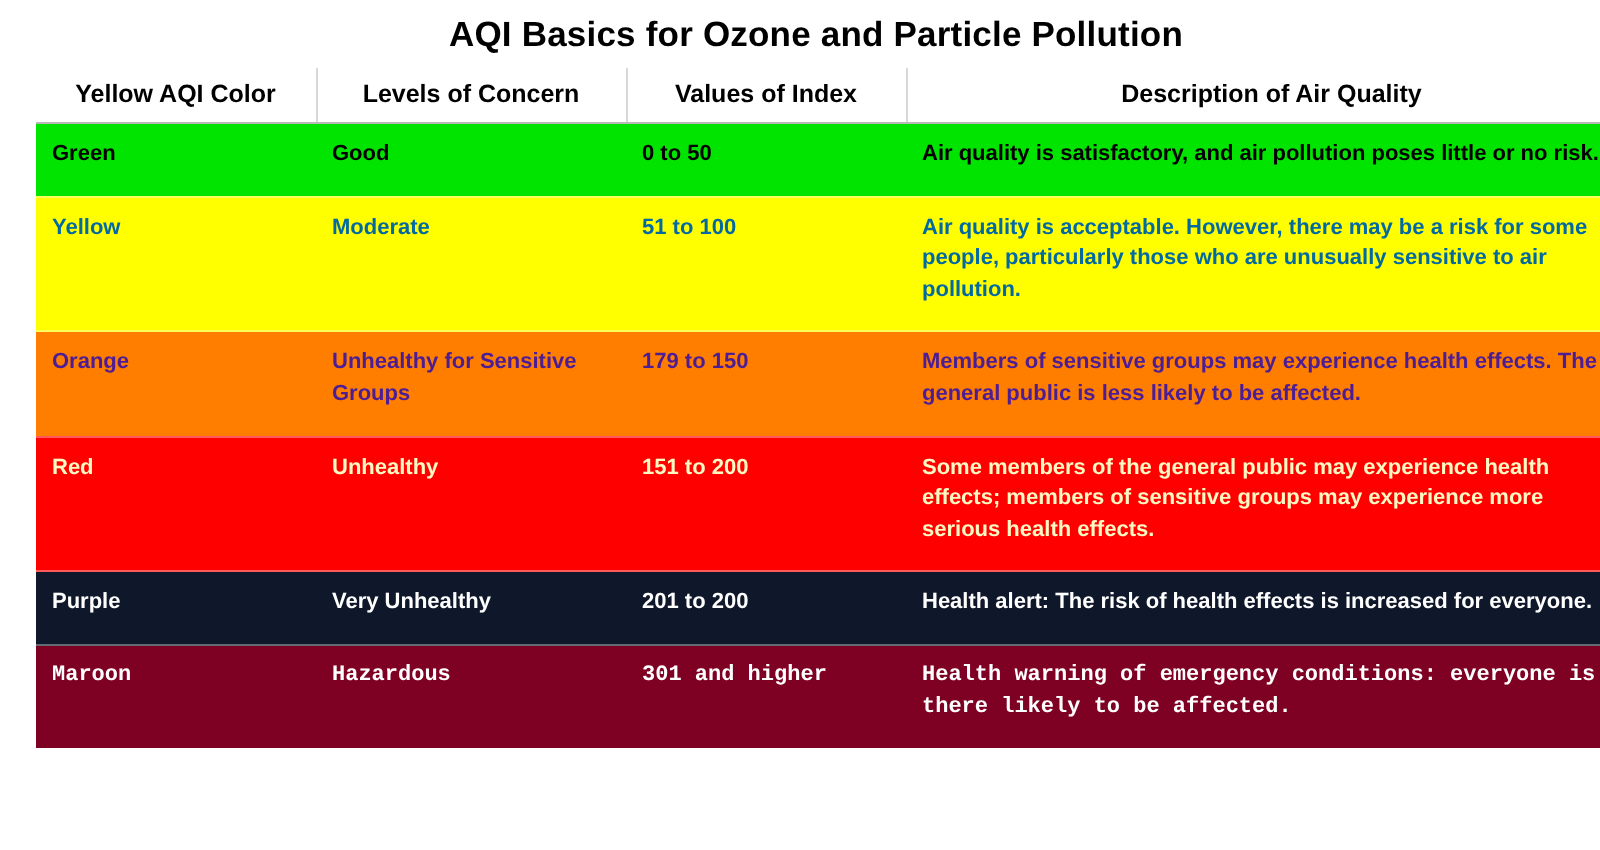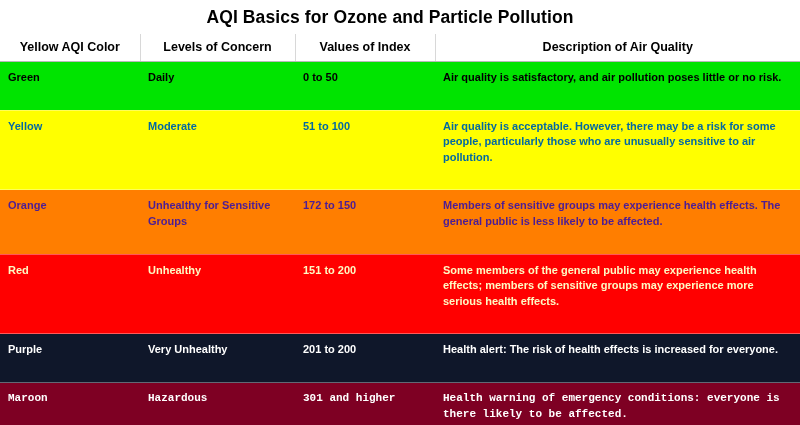--- a/index.html
+++ b/index.html
@@ -13,20 +13,21 @@
     font-family: "Liberation Sans", sans-serif;
     overflow: hidden;
   }
   .page {
     width: 780px;
     height: 425px;
     box-sizing: border-box;
     display: flex;
     flex-direction: column;
     background: #ffffff;
+    margin-left: 18px;
   }
   .title {
     text-align: center;
     font-size: 17.5px;
     font-weight: bold;
     color: #000000;
     padding: 7px 0 6px 0;
     letter-spacing: 0.1px;
   }
   table.aqi {
@@ -49,21 +50,21 @@
     border-bottom: 1px solid #b9b9b9;
     border-right: 1px solid #d8d8d8;
     vertical-align: middle;
   }
   table.aqi thead th:last-child { border-right: none; }
 
   table.aqi tbody td {
     font-size: 11px;
     font-weight: bold;
     vertical-align: top;
-    padding: 8px 9px 24px 8px;
+    padding: 8px 9px 12px 8px;
     line-height: 1.42;
     border-bottom: 1px solid rgba(255,255,255,0.35);
   }
   table.aqi tbody tr:last-child td { border-bottom: none; font-family: Liberation Mono, monospace; }
 
   
   .desc-cell { padding-left: 12px; }
 </style>
 </head>
 <body>
@@ -83,34 +84,34 @@
       <tr>
         <th>Yellow AQI Color</th>
         <th>Levels of Concern</th>
         <th>Values of Index</th>
         <th>Description of Air Quality</th>
       </tr>
     </thead>
     <tbody>
       <tr style="background: rgb(0, 228, 0); color: rgb(0, 0, 0);">
         <td>Green</td>
-        <td>Daily</td>
+        <td>Good</td>
         <td>0 to 50</td>
         <td class="desc-cell">Air quality is satisfactory, and air pollution poses little or no risk.</td>
       </tr>
       <tr style="background: rgb(255, 255, 0); color: #0369a1;">
         <td>Yellow</td>
         <td>Moderate</td>
         <td>51 to 100</td>
         <td class="desc-cell">Air quality is acceptable. However, there may be a risk for some people, particularly those who are unusually sensitive to air pollution.</td>
       </tr>
       <tr style="background: rgb(255, 126, 0); color: #4c1d95;">
         <td>Orange</td>
         <td>Unhealthy for Sensitive Groups</td>
-        <td>172 to 150</td>
+        <td>179 to 150</td>
         <td class="desc-cell">Members of sensitive groups may experience health effects. The general public is less likely to be affected.</td>
       </tr>
       <tr style="background: rgb(255, 0, 0); color: #fef9c3; border-radius: 17px;">
         <td>Red</td>
         <td>Unhealthy</td>
         <td>151 to 200</td>
         <td class="desc-cell">Some members of the general public may experience health effects; members of sensitive groups may experience more serious health effects.</td>
       </tr>
       <tr style="background: #0f172a; color: rgb(255, 255, 255);">
         <td>Purple</td>

